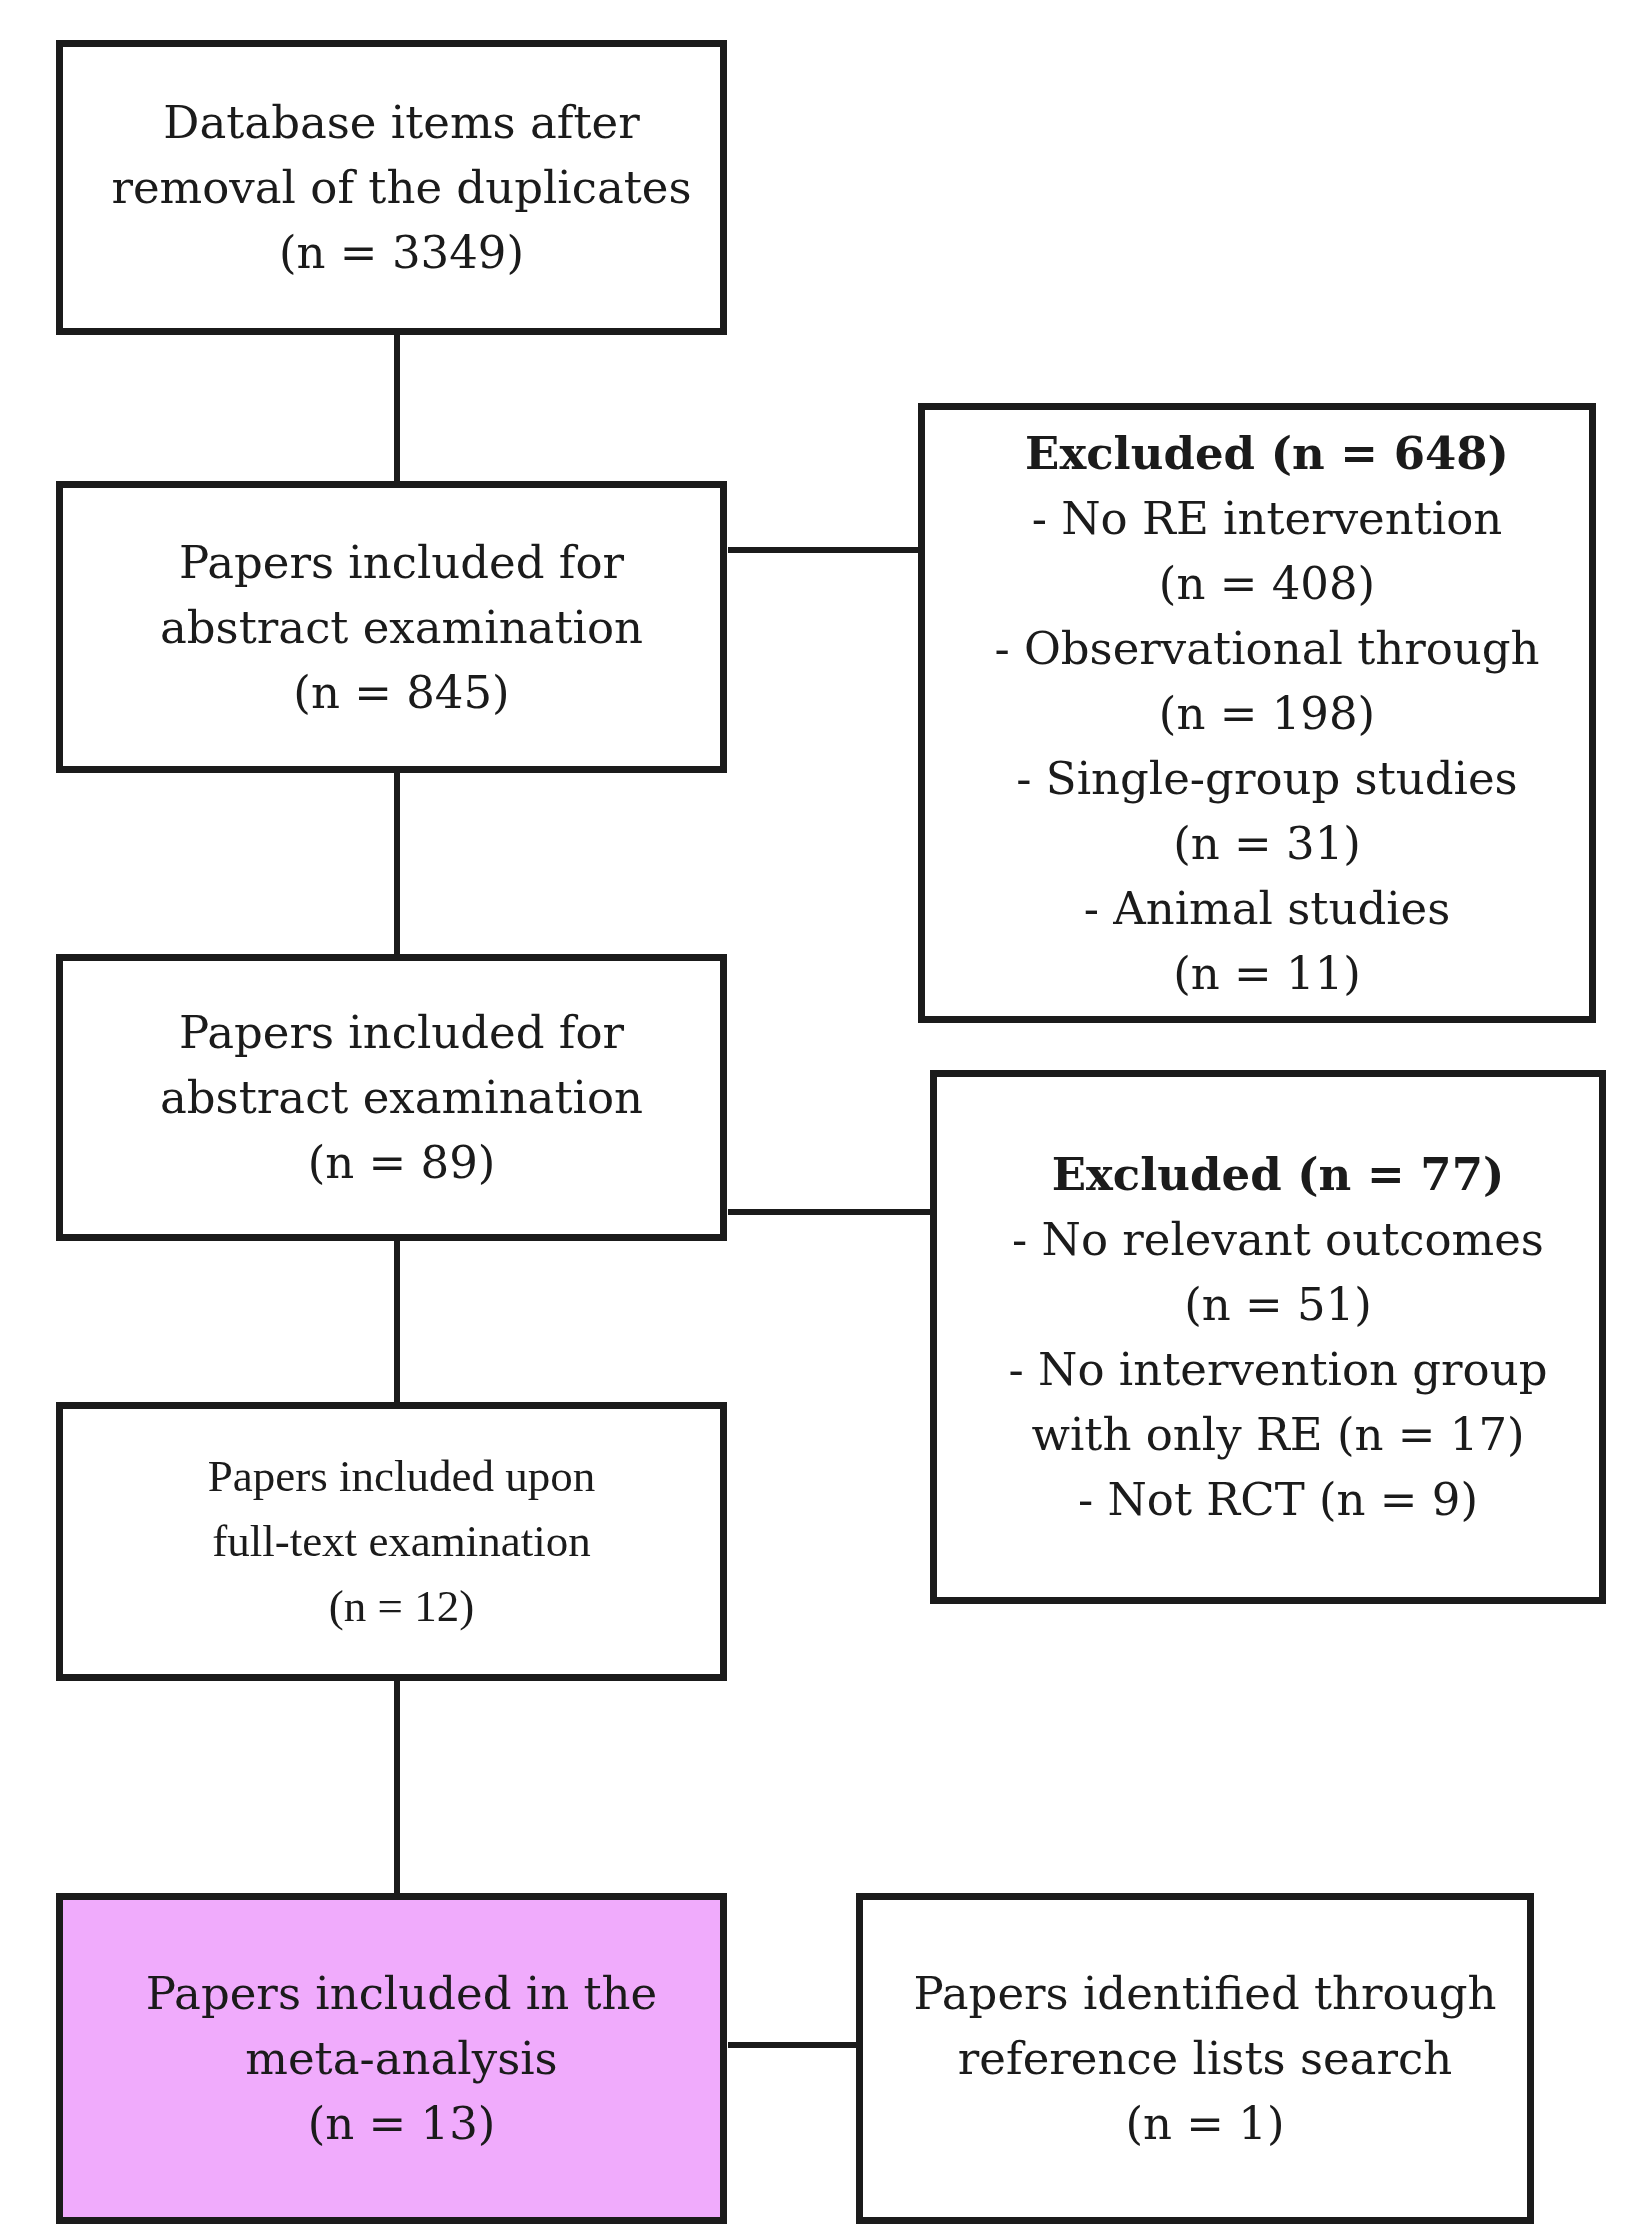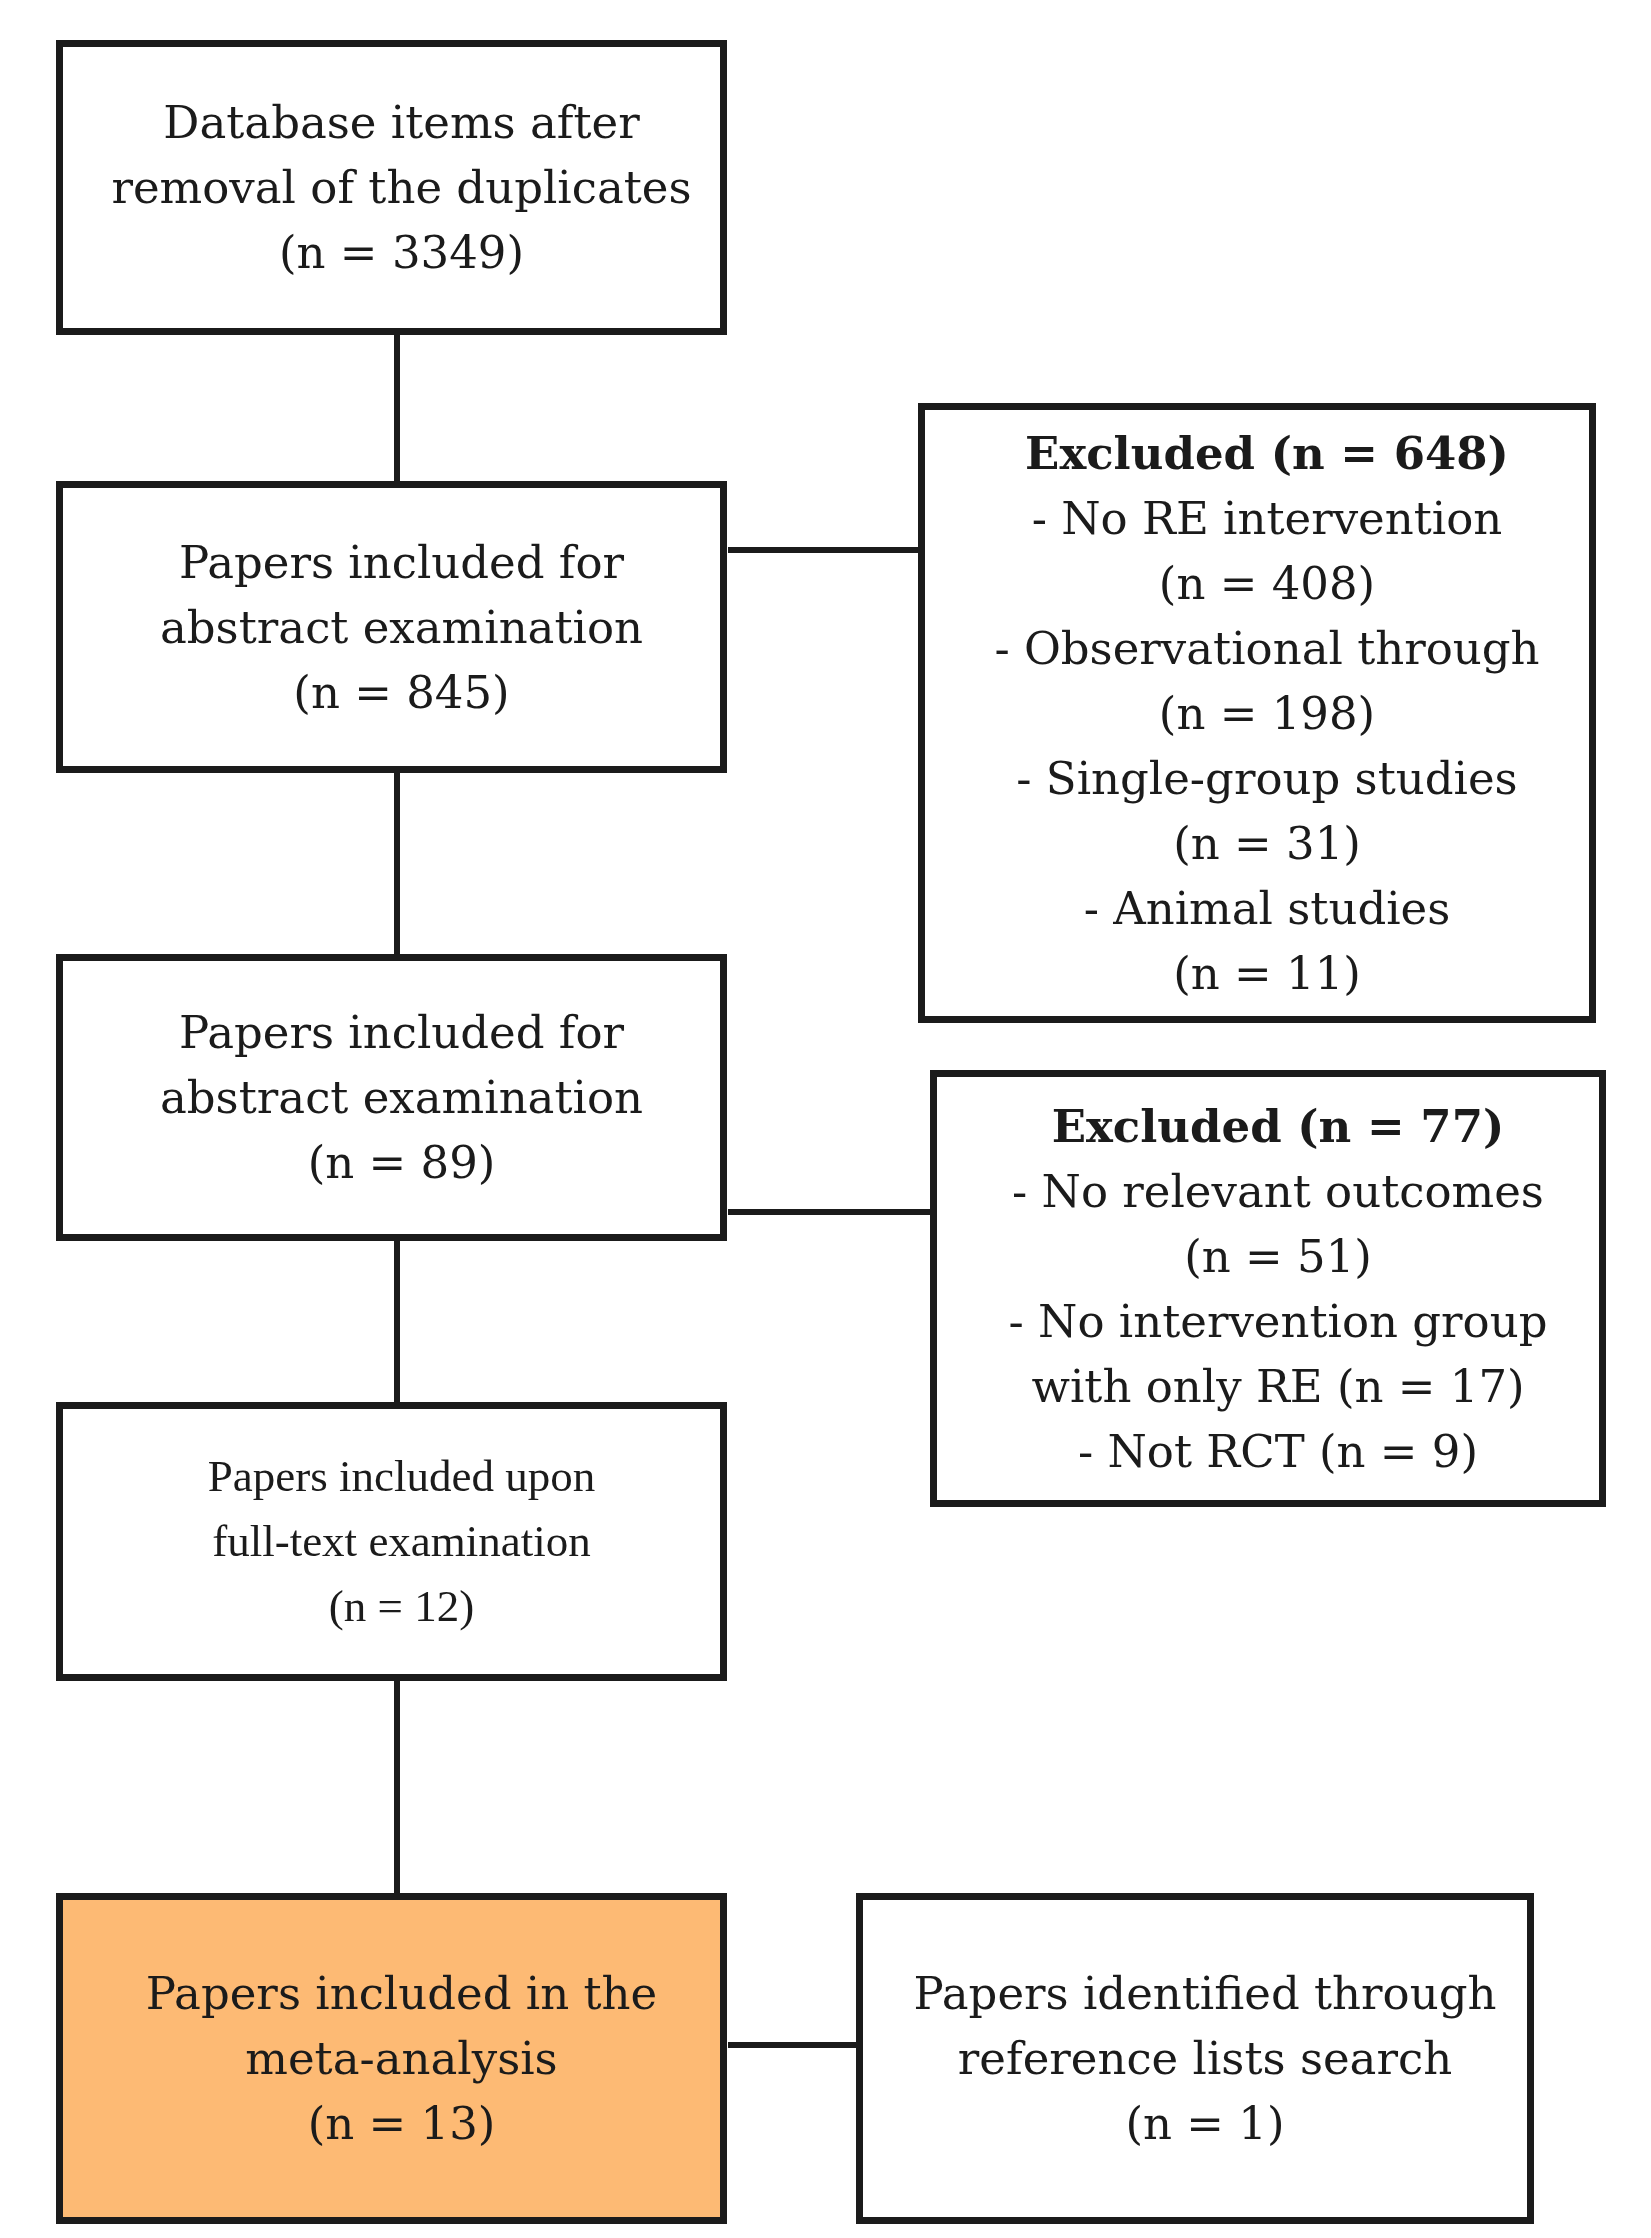--- a/index.html
+++ b/index.html
@@ -19,21 +19,21 @@
     background:#ffffff;
     display:flex;
     flex-direction:column;
     align-items:center;
     justify-content:center;
     text-align:center;
     font-size:45px;
     line-height:65px;
     padding-left:20px;
   }
-  .box.gray{background:#fdba74;}
+  .box.gray{background:#f0abfc;}
   .box .title{font-weight:bold;}
   .conn{position:absolute;background:#1b1b1b;}
 </style>
 </head>
 <body>
 
 <div class="canvas">
 
   <div class="box" style="left:56px; top:40px; width:671px; height:295px;">
     <div>Database items after</div>
@@ -70,21 +70,21 @@
     <div>- No RE intervention</div>
     <div>(n = 408)</div>
     <div>- Observational through</div>
     <div>(n = 198)</div>
     <div>- Single-group studies</div>
     <div>(n = 31)</div>
     <div>- Animal studies</div>
     <div>(n = 11)</div>
   </div>
 
-  <div class="box" style="left:930px; top:1070px; width:676px; height:437px;">
+  <div class="box" style="left:930px; top:1070px; width:676px; height:534px;">
     <div class="title">Excluded (n = 77)</div>
     <div>- No relevant outcomes</div>
     <div>(n = 51)</div>
     <div>- No intervention group</div>
     <div>with only RE  (n = 17)</div>
     <div>- Not RCT (n = 9)</div>
   </div>
 
   <div class="box" style="left:856px; top:1893px; width:678px; height:331px;">
     <div>Papers identified through</div>

